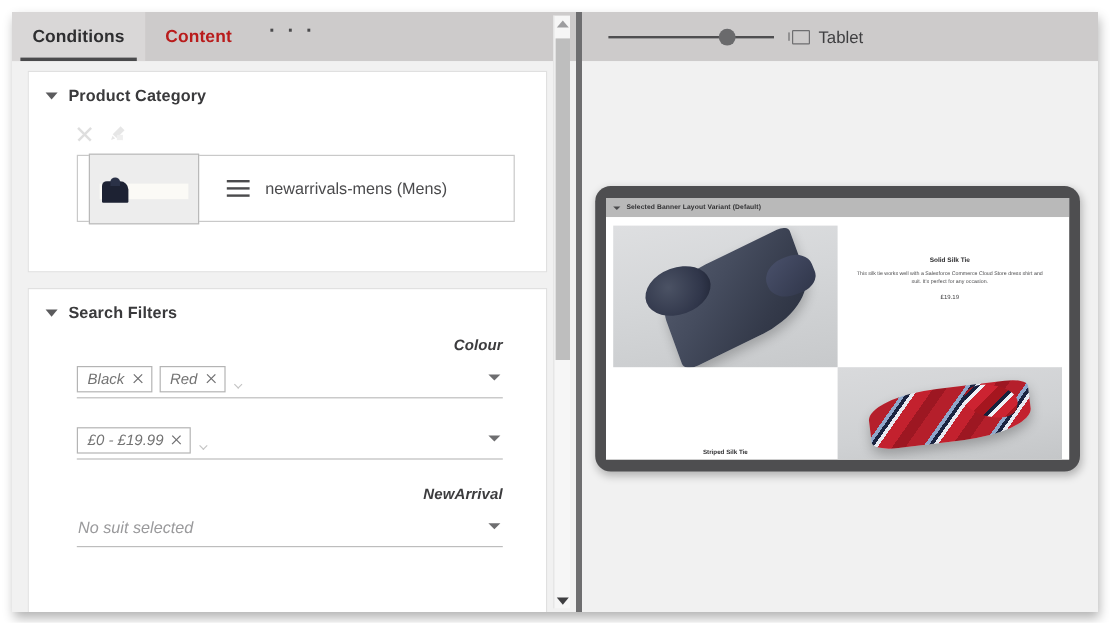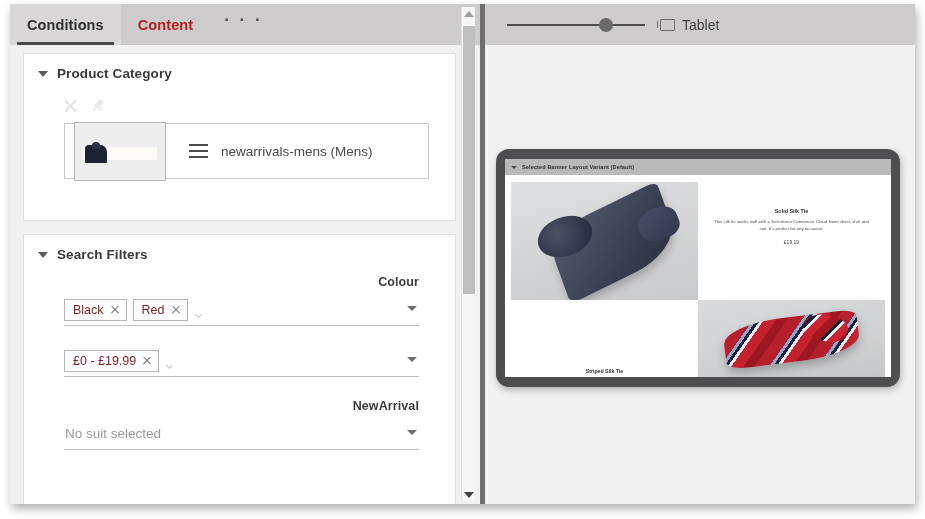--- a/index.html
+++ b/index.html
@@ -13,21 +13,21 @@
 
   .screen {
     position: relative;
     width: 925px; height: 519px;
     background: #ffffff;
   }
 
   
   .app-window {
     position: absolute;
-    left: 10px; top: 4px;
+    left: 10px; top: 10px;
     width: 905px; height: 500px;
     background: #f1f1f1;
     box-shadow: 2px 5px 9px rgba(0,0,0,0.30);
     display: flex;
     overflow: hidden;
   }
 
   
   .left-panel {
     position: relative;
@@ -170,21 +170,21 @@
     display: flex; flex-direction: column; justify-content: space-between;
     flex: 0 0 19px;
     cursor: grab;
   }
   .handle-icon i { display: block; height: 2px; background: #4b4b4d; }
   .selected-label {
     font-size: 13.5px;
     color: #4a4a4c;
   }
 
-  .field { margin: 12px 0 6px 26px; padding-right: 22px; }
+  .field { margin: 12px 0 6px 26px; padding-right: 22px; font-style: italic; }
   .field-label {
     font-size: 12.5px;
     font-weight: bold;
     color: #3c3c3e;
     margin-bottom: 8px;
     letter-spacing: .1px;
   }
   .field-control {
     position: relative;
     border-bottom: 1px solid #bdbdbd;
@@ -197,21 +197,21 @@
     padding-bottom: 3px;
   }
   .chip {
     display: inline-flex;
     align-items: center;
     gap: 6px;
     border: 1px solid #b4b4b4;
     background: #fff;
     padding: 2px 6px 2px 8px;
     font-size: 12.5px;
-    color: #7f1d1d;
+    color: #737373;
     height: 22px;
     cursor: pointer;
   }
   .chip .cx { width: 10px; height: 10px; position: relative; }
   .chip .cx::before, .chip .cx::after {
     content: ""; position: absolute; left: 0; top: 4.5px;
     width: 10px; height: 1.2px; background: #6d6d6f;
   }
   .chip .cx::before { transform: rotate(45deg); }
   .chip .cx::after  { transform: rotate(-45deg); }

